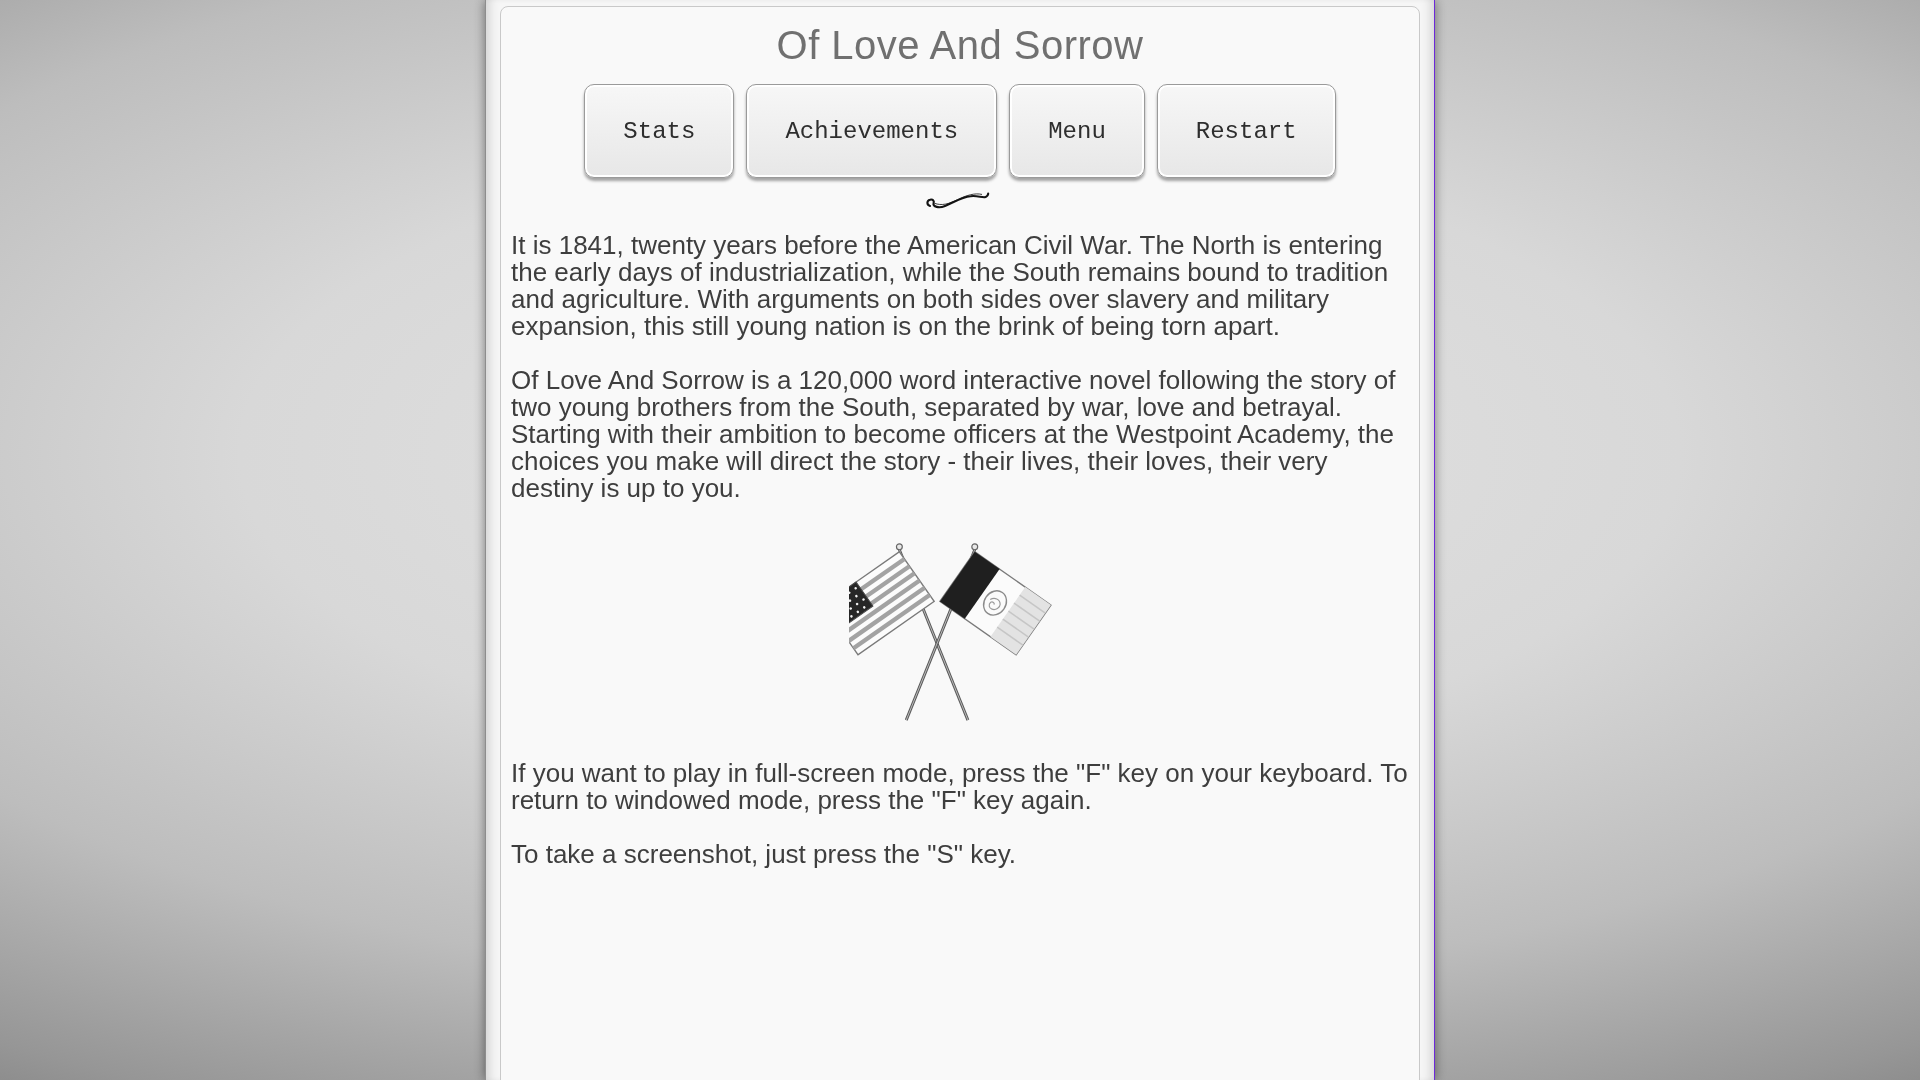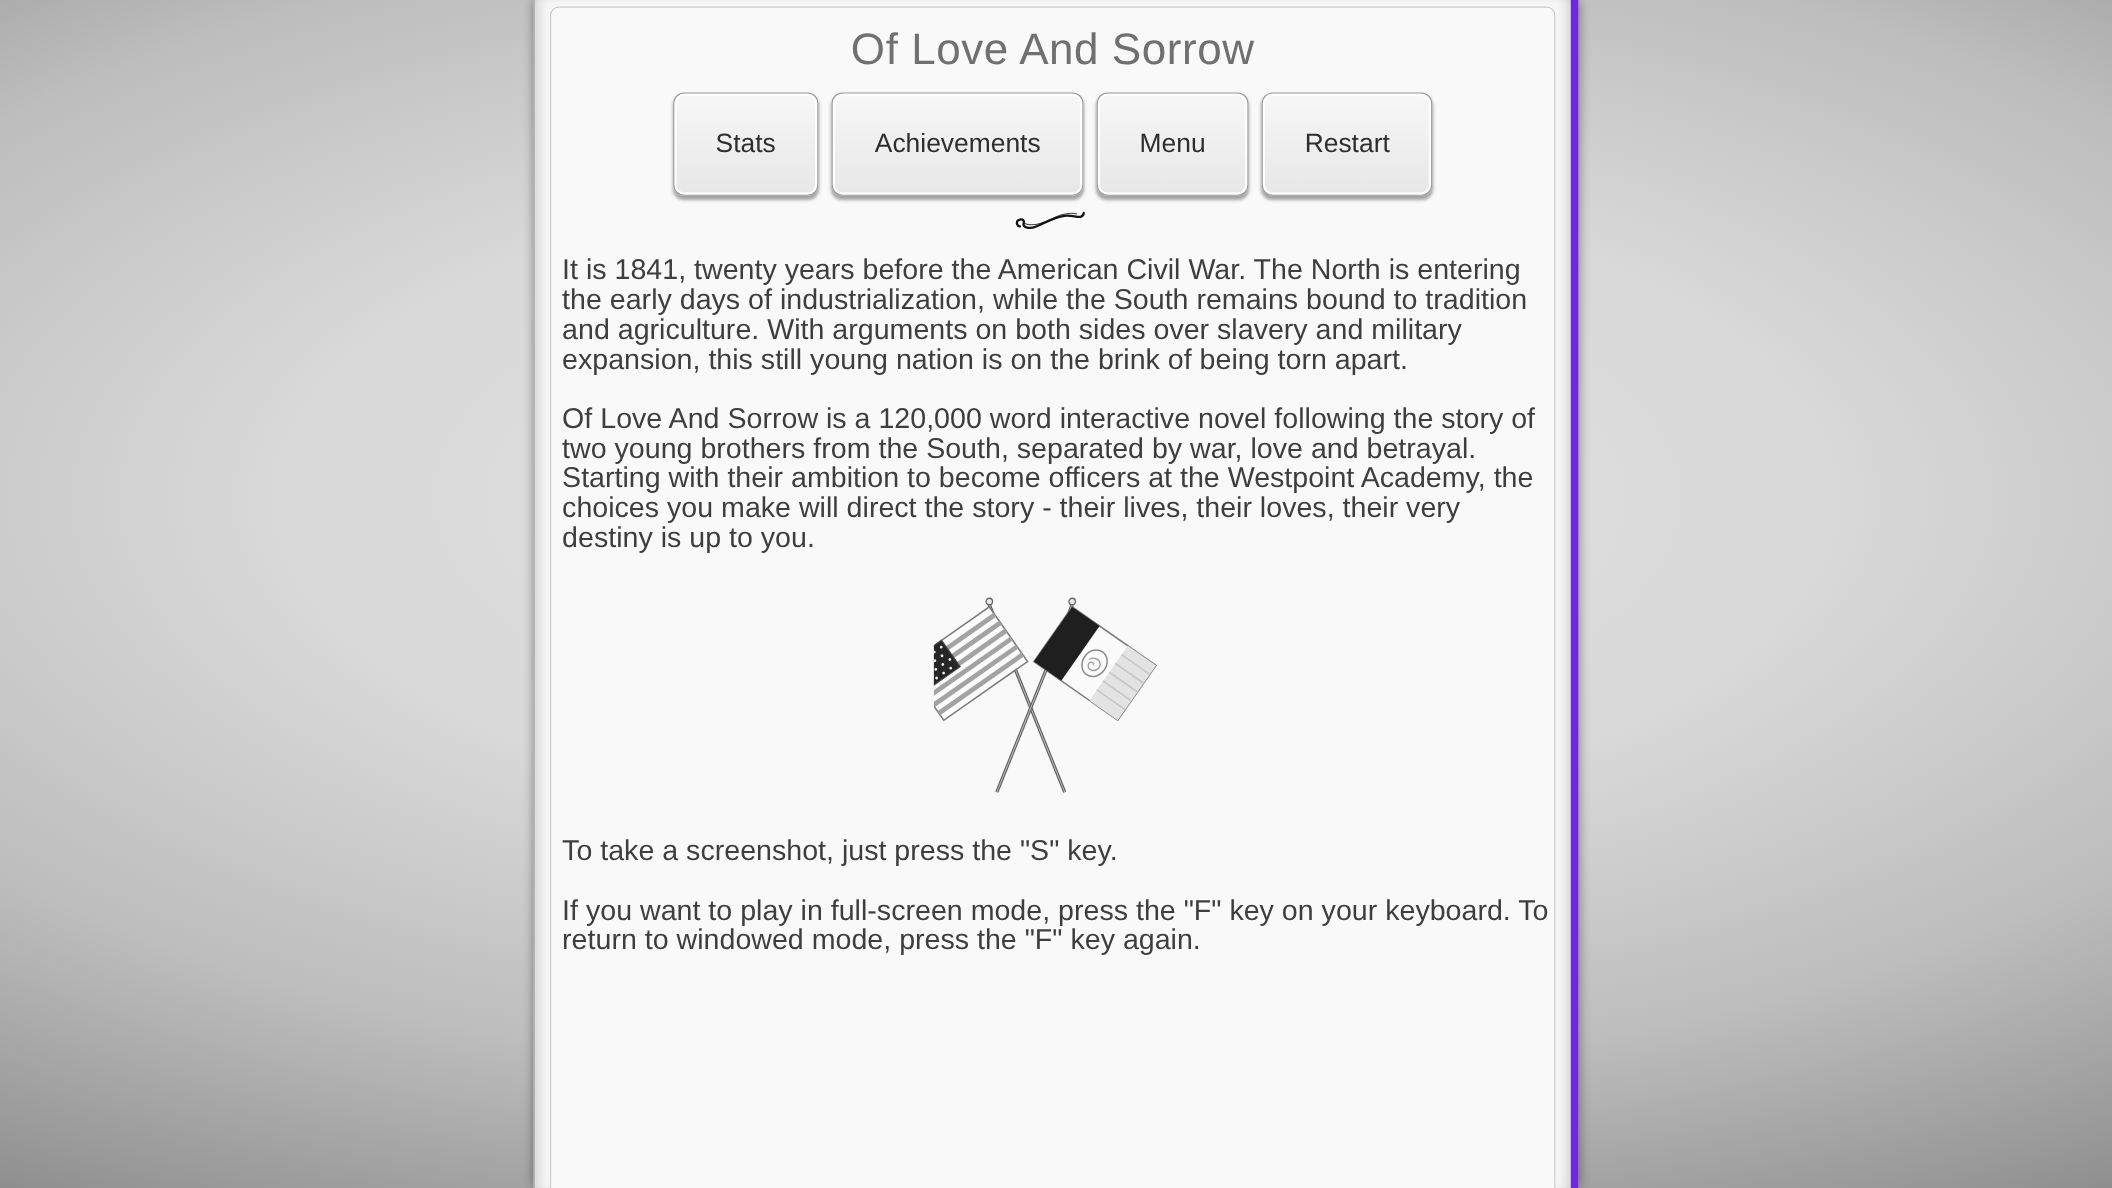--- a/index.html
+++ b/index.html
@@ -7,41 +7,41 @@
   body {
     font-family: "Liberation Sans", "DejaVu Sans", sans-serif;
     background:
       radial-gradient(ellipse 125% 95% at 50% 42%,
         #e3e3e3 0%, #d8d8d8 30%, #bdbdbd 52%, #969696 70%,
         #6f6f6f 84%, #474747 94%, #2a2a2a 100%);
   }
   .game-column {
     width: 950px; height: 1080px; margin: 0 auto; position: relative;
     background: #f6f6f6;
-    border-left: 1px solid #8d8d8d; border-right: 7px solid #6d28d9;
+    border-left: 1px solid #8d8d8d; border-right: 1px solid #6d28d9;
     box-shadow: 0 0 10px rgba(0,0,0,.45),
       inset 10px 0 12px -8px rgba(0,0,0,.18),
       inset -10px 0 12px -8px rgba(0,0,0,.18);
   }
   .story-panel {
     position: absolute; top: 6px; left: 14px; right: 14px; height: 1120px;
     background: #f9f9f9;
     border: 1px solid #c9c9c9; border-radius: 8px;
     padding: 12px 10px 0 10px;
   }
   .game-title {
     text-align: center; font-size: 40px; line-height: 52px;
     font-weight: 400; color: #707070; letter-spacing: .5px;
   }
   .nav-row {
     display: flex; justify-content: center; align-items: stretch;
     gap: 12px; margin-top: 13px; height: 94px;
   }
   .nav-btn {
-    font-family: Liberation Sans, sans-serif; font-size: 24px; color: #2e2e2e;
+    font-family: Liberation Mono, monospace; font-size: 24px; color: #2e2e2e;
     padding: 0 38px; cursor: pointer;
     background: linear-gradient(#f7f7f7, #e7e7e7);
     border: 1px solid #9a9a9a; border-radius: 10px;
     box-shadow: inset 0 0 0 2px #ffffff, 0 3px 3px rgba(0,0,0,.35);
   }
   .divider-row { text-align: center; margin-top: 12px; height: 26px; }
   .content {
     width: 904px; margin: 16px auto 0 auto;
     font-size: 26px; line-height: 27px; color: #3e3e3e;
   }
@@ -127,18 +127,18 @@
             <line x1="63" y1="20" x2="95" y2="20"></line>
             <line x1="63" y1="30" x2="95" y2="30"></line>
             <line x1="63" y1="40" x2="95" y2="40"></line>
             <line x1="63" y1="50" x2="95" y2="50"></line>
           </g>
           <ellipse cx="47" cy="31" rx="11" ry="13" fill="none" stroke="#8b8b8b" stroke-width="1.4"></ellipse>
           <path d="M41,31 c2,-5 8,-6 11,-2 c2,3 0,8 -4,9 c-3,1 -6,-2 -5,-5 c1,-2 4,-2 4,0" fill="none" stroke="#9a9a9a" stroke-width="1.2"></path>
         </g>
       </svg>
 
+      <p>If you want to play in full-screen mode, press the "F" key on your keyboard. To return to windowed mode, press the "F" key again.</p>
       <p>To take a screenshot, just press the "S" key.</p>
-      <p>If you want to play in full-screen mode, press the "F" key on your keyboard. To return to windowed mode, press the "F" key again.</p>
     </div>
 
   </div>
 </div>
 
 </body></html>

